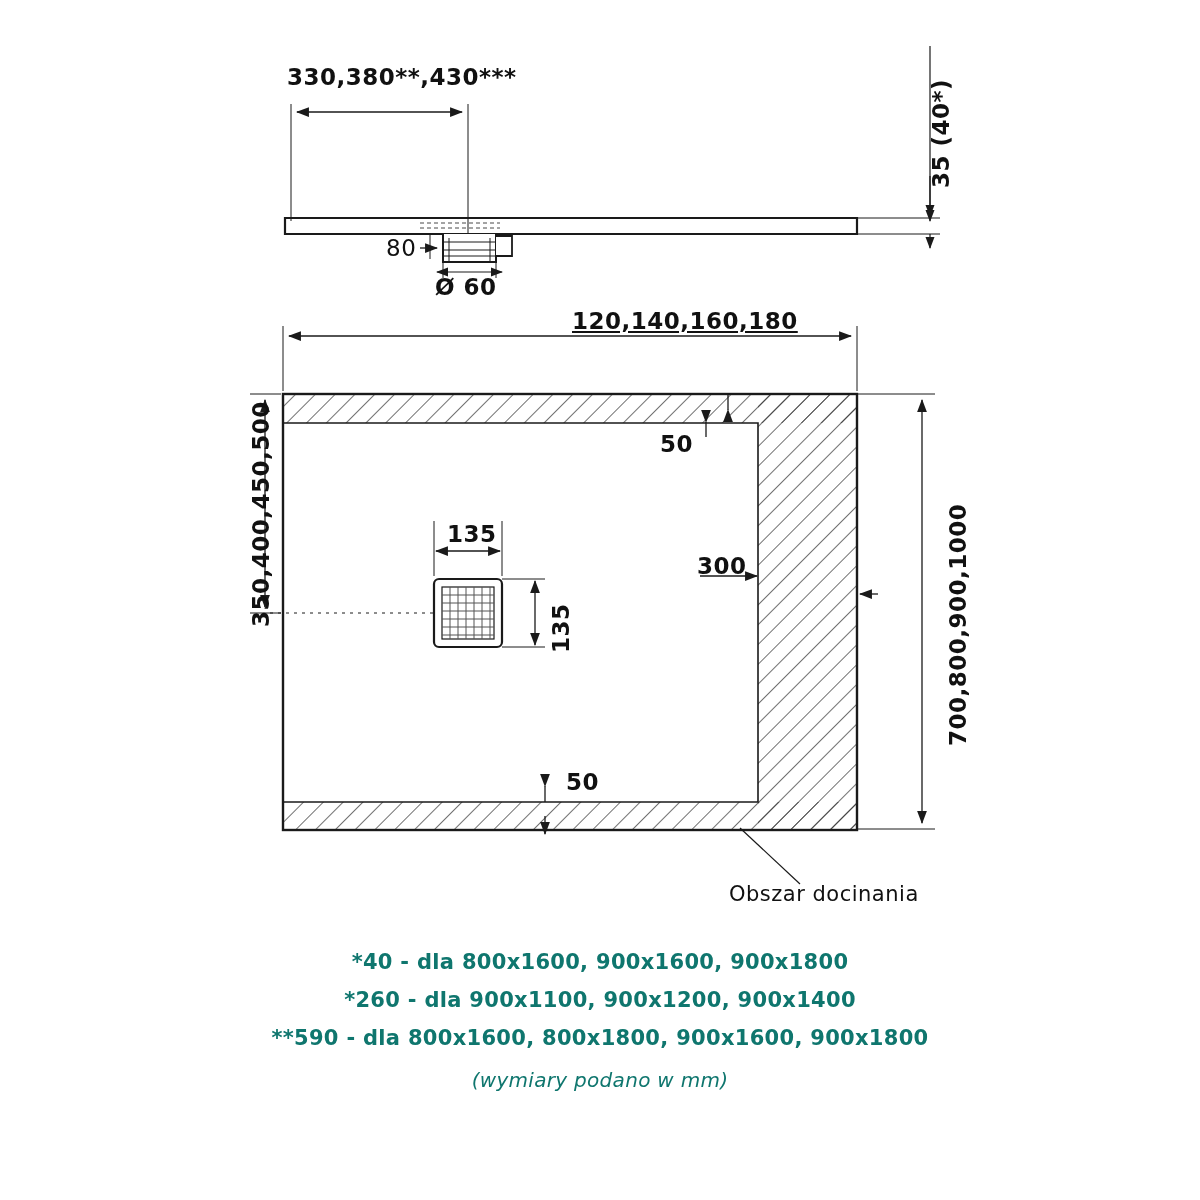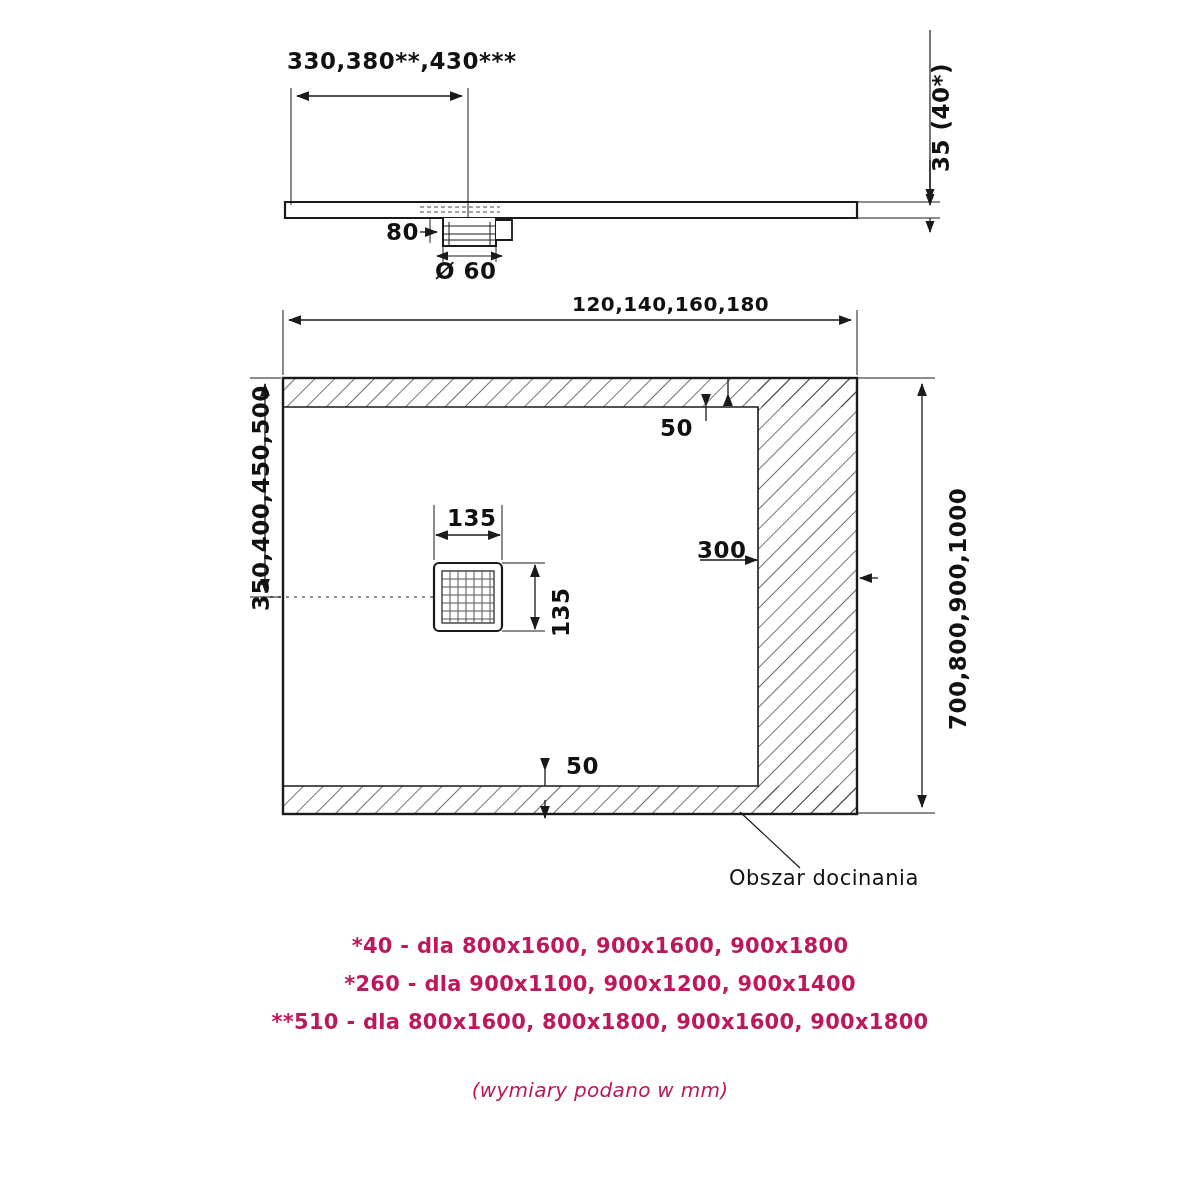--- a/index.html
+++ b/index.html
@@ -4,21 +4,21 @@
 <style>
   html,body{margin:0;padding:0;}
   body{
     width:1200px;height:1200px;
     background:#ffffff;
     font-family:"DejaVu Sans", sans-serif;
     color:#1a1a1a;
     position:relative;
     overflow:hidden;
   }
-  .stage{position:absolute;left:0;top:0;width:1200px;height:940px;}
+  .stage{position:absolute;left:0;top:16px;width:1200px;height:940px;}
   svg.draw{position:absolute;left:0;top:0;width:1200px;height:1200px;}
   .lbl{
     position:absolute;
     font-family:"DejaVu Sans", sans-serif;
     color:#111;
     white-space:nowrap;
     letter-spacing:0.5px;
   }
   .vert{
     transform-origin:0 0;
@@ -26,29 +26,29 @@
   }
   .notes{
     position:absolute;
     left:0; top:920px; width:1200px;
     text-align:center;
   }
   .note-line{
     font-family:"DejaVu Sans", sans-serif;
     font-weight:bold;
     font-size:21px;
-    color:#be185d;
+    color:#0f766e;
     margin:14px 0;
     letter-spacing:0.3px;
   }
   .note-italic{
     font-style:italic;
     font-weight:normal;
     font-size:20px;
-    margin-top:44px;
+    margin-top:18px;
   }
 </style>
 </head>
 <body>
 
 <div class="stage">
 
   <svg class="draw" viewBox="0 0 1200 1200">
     <defs>
       <pattern id="hatch" width="14" height="14" patternUnits="userSpaceOnUse" patternTransform="rotate(45)">
@@ -161,42 +161,42 @@
       <line x1="535" y1="565" x2="535" y2="629" stroke="#1a1a1a" stroke-width="1.3" marker-start="url(#arrowE)" marker-end="url(#arrowS)"></line>
 
       <line x1="740" y1="812" x2="800" y2="868" stroke="#1a1a1a" stroke-width="1.2"></line>
     </g>
   </svg>
 
   <div class="lbl" style="left:287px;top:48px;font-size:23px;font-weight:bold;">330,380**,430***</div>
 
   <div class="lbl vert" style="left:928px;top:172px;font-size:23px;font-weight:bold;">35 (40*)</div>
 
-  <div class="lbl" style="left:386px;top:219px;font-size:23px;font-weight:bold;">80</div>
+  <div class="lbl" style="left:386px;top:219px;font-size:23px;font-weight:normal;">80</div>
 
   <div class="lbl" style="left:435px;top:258px;font-size:23px;font-weight:bold;">Ø 60</div>
 
-  <div class="lbl" style="left:572px;top:292px;font-size:20px;font-weight:bold;">120,140,160,180</div>
+  <div class="lbl" style="left:572px;top:292px;font-size:23px;font-weight:bold;text-decoration:underline;">120,140,160,180</div>
 
   <div class="lbl vert" style="left:248px;top:611px;font-size:23px;font-weight:bold;">350,400,450,500</div>
 
   <div class="lbl vert" style="left:945px;top:730px;font-size:23px;font-weight:bold;">700,800,900,1000</div>
 
   <div class="lbl" style="left:447px;top:505px;font-size:23px;font-weight:bold;">135</div>
 
   <div class="lbl vert" style="left:548px;top:637px;font-size:23px;font-weight:bold;">135</div>
 
   <div class="lbl" style="left:660px;top:415px;font-size:23px;font-weight:bold;">50</div>
 
   <div class="lbl" style="left:566px;top:753px;font-size:23px;font-weight:bold;">50</div>
 
   <div class="lbl" style="left:697px;top:537px;font-size:23px;font-weight:bold;">300</div>
 
   <div class="lbl" style="left:729px;top:866px;font-size:21px;">Obszar docinania</div>
 
   <div class="notes">
     <div class="note-line">*40 - dla 800x1600, 900x1600, 900x1800</div>
     <div class="note-line">*260 - dla 900x1100, 900x1200, 900x1400</div>
-    <div class="note-line">**510 - dla 800x1600, 800x1800, 900x1600, 900x1800</div>
+    <div class="note-line">**590 - dla 800x1600, 800x1800, 900x1600, 900x1800</div>
     <div class="note-line note-italic">(wymiary podano w mm)</div>
   </div>
 
 </div>
 
 </body></html>

